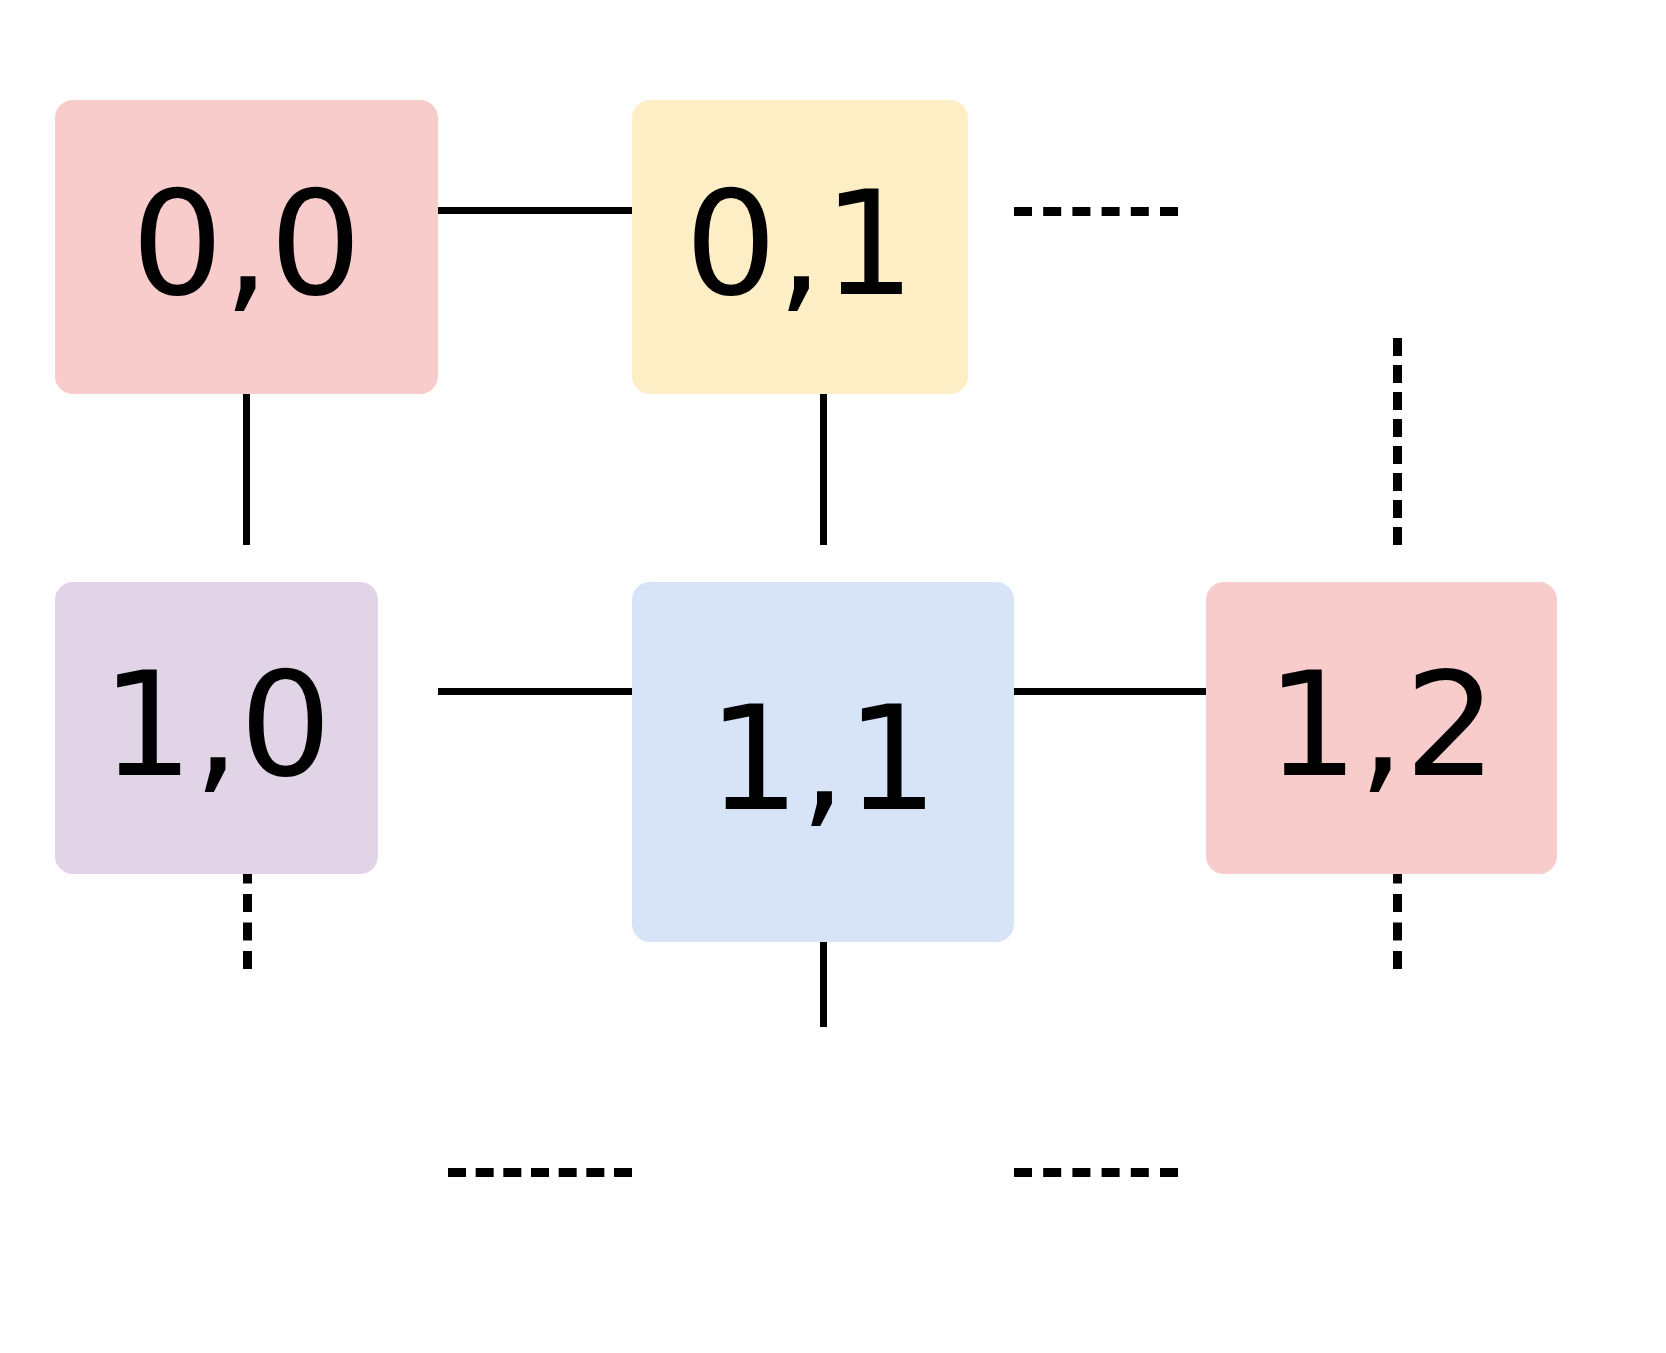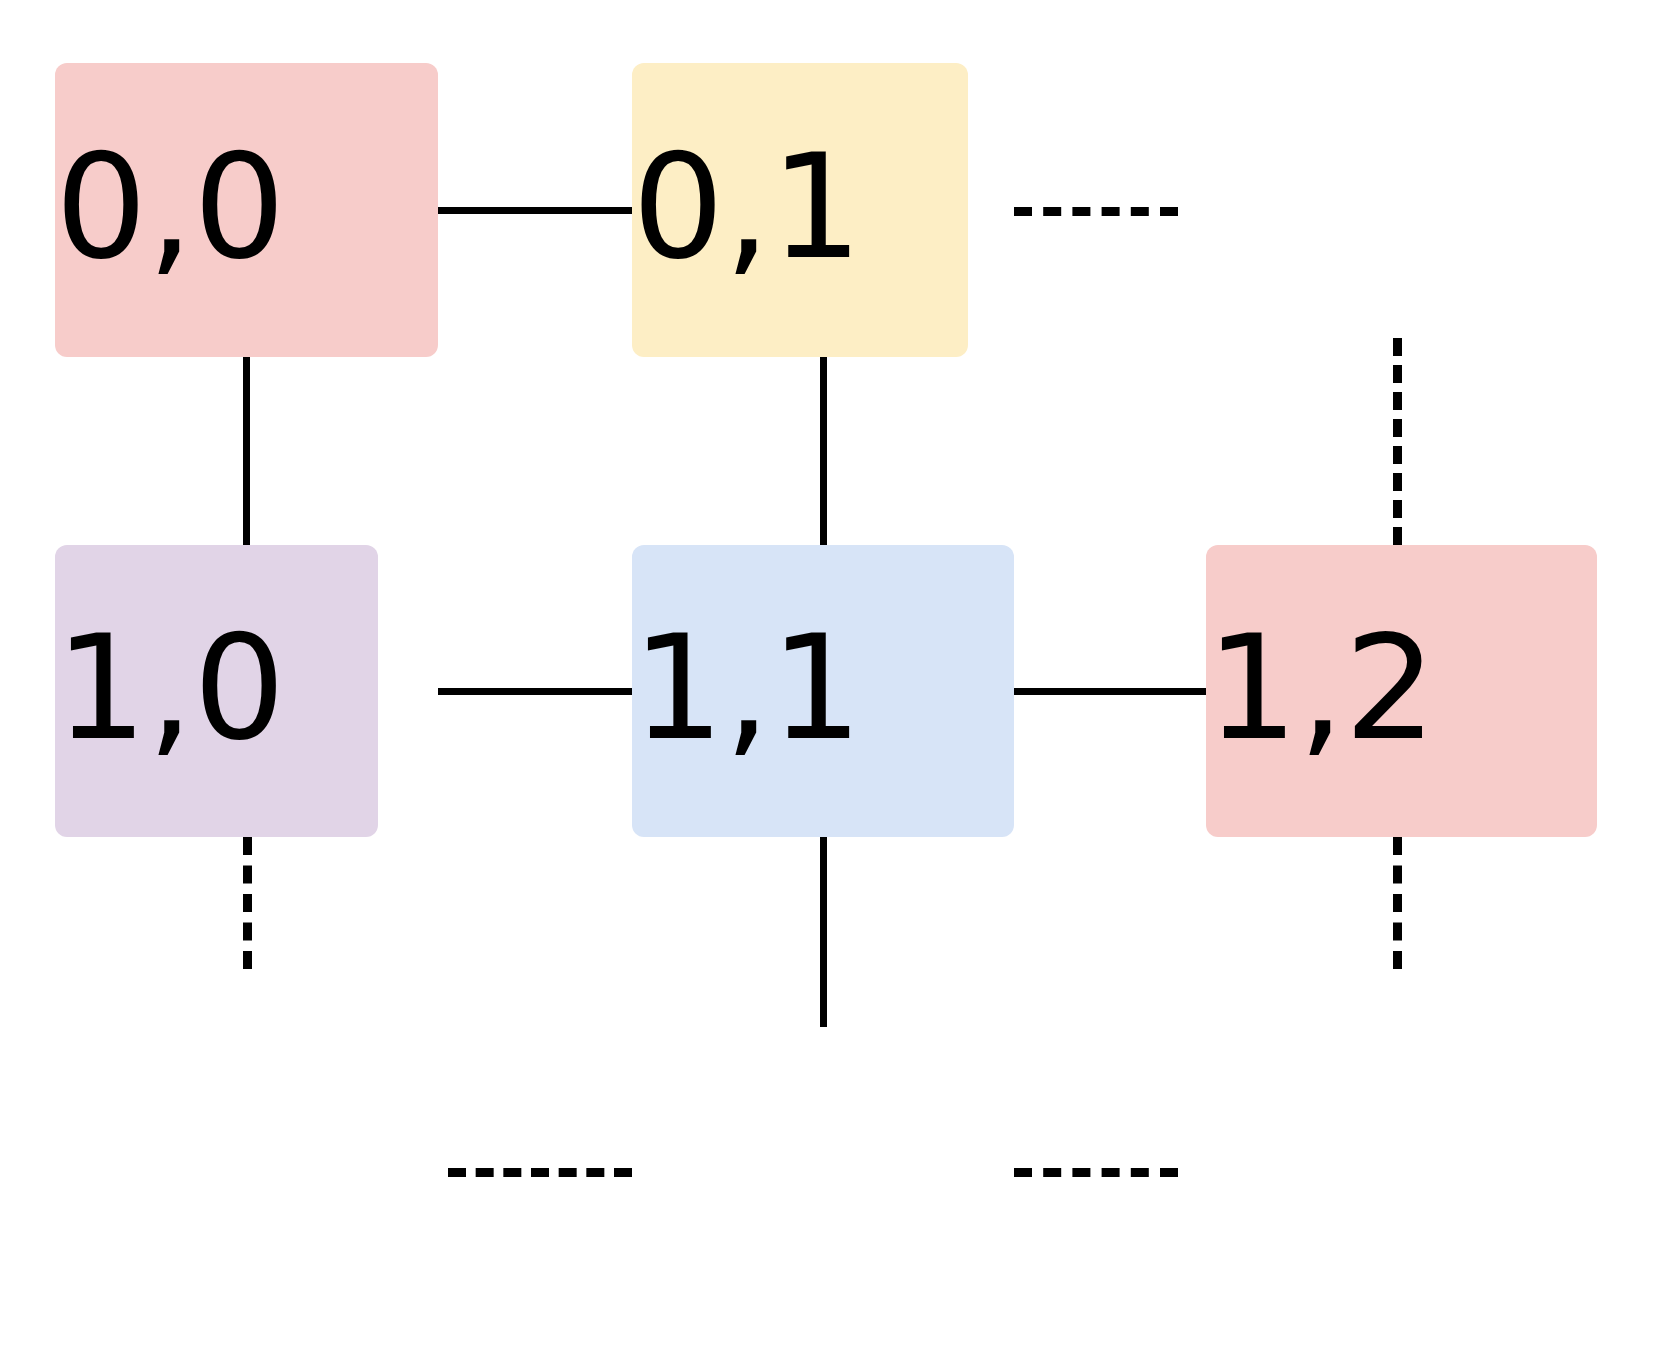--- a/index.html
+++ b/index.html
@@ -14,24 +14,25 @@
     position: relative;
     width: 1666px;
     height: 1353px;
     background: #ffffff;
     overflow: hidden;
   }
   .node {
     position: absolute;
     display: flex;
     align-items: center;
-    justify-content: flex-start;
-    border-radius: 12px;
+    justify-content: center;
+    border-radius: 18px;
     box-sizing: border-box;
     z-index: 3;
+    margin-top: 37px;
   }
   .node-label {
     font-size: 145px;
     line-height: 1;
     color: #000000;
     font-weight: 400;
     letter-spacing: 0px;
     user-select: none;
     transform: translateY(-4px);
   }
@@ -75,19 +76,19 @@
     <div class="edge edge-dashed-h" style="left: 1014px; top: 1168px; width: 164px; border-color: rgb(0, 0, 0);"></div>
     <div class="node" style="left: 55px; top: 63px; width: 383px; height: 294px; background: rgb(247, 204, 202);">
       <span class="node-label" style="color: rgb(0, 0, 0);">0,0</span>
     </div>
     <div class="node" style="left: 632px; top: 63px; width: 336px; height: 294px; background: rgb(253, 238, 197);">
       <span class="node-label" style="color: rgb(0, 0, 0);">0,1</span>
     </div>
     <div class="node" style="left: 55px; top: 545px; width: 323px; height: 292px; background: rgb(225, 212, 231);">
       <span class="node-label" style="color: rgb(0, 0, 0);">1,0</span>
     </div>
-    <div class="node" style="left: 632px; top: 545px; width: 382px; height: 292px; background: rgb(215, 228, 247);">
+    <div class="node" style="left: 632px; top: 545px; width: 382px; height: 360px; background: rgb(215, 228, 247);">
       <span class="node-label" style="color: rgb(0, 0, 0);">1,1</span>
     </div>
-    <div class="node" style="left: 1206px; top: 545px; width: 391px; height: 292px; background: rgb(247, 204, 202);">
+    <div class="node" style="left: 1206px; top: 545px; width: 351px; height: 292px; background: rgb(247, 204, 202);">
       <span class="node-label" style="color: rgb(0, 0, 0);">1,2</span>
     </div>
   </div>
 
 </body></html>

